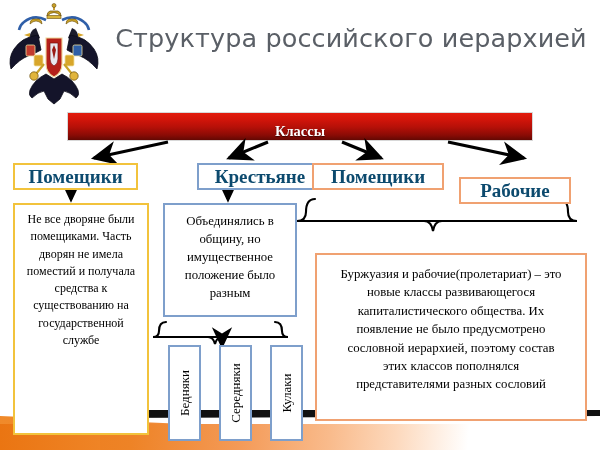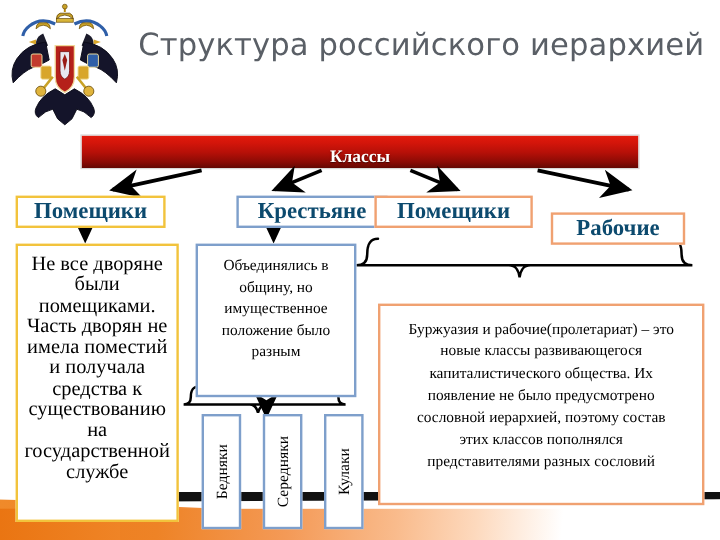--- a/index.html
+++ b/index.html
@@ -145,26 +145,26 @@
     box-sizing: border-box;
     background: #ffffff;
     border-width: 2px;
     border-style: solid;
     text-align: center;
     color: #000000;
   }
   .desc-pomeshchiki {
     left: 13px; top: 203px; width: 136px; height: 232px;
     border-color: #f2c33c;
-    font-size: 17px;
+    font-size: 12px;
     line-height: 17.3px;
     padding: 6px 5px;
   }
   .desc-krestyane {
-    left: 163px; top: 203px; width: 134px; height: 128px;
+    left: 163px; top: 203px; width: 134px; height: 114px;
     border-color: #7e9fcb;
     font-size: 12.8px;
     line-height: 18px;
     padding: 7px 6px;
   }
   .desc-burzhuaziya {
     left: 315px; top: 253px; width: 272px; height: 168px;
     border-color: #f0a171;
     font-size: 12.8px;
     line-height: 18.4px;

